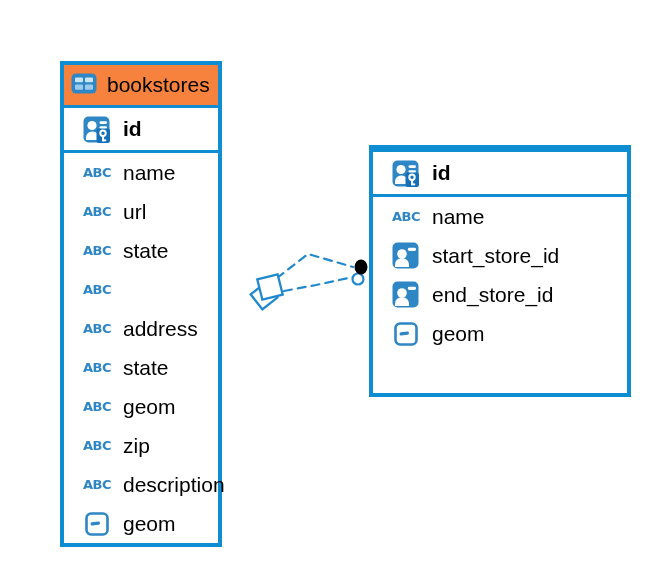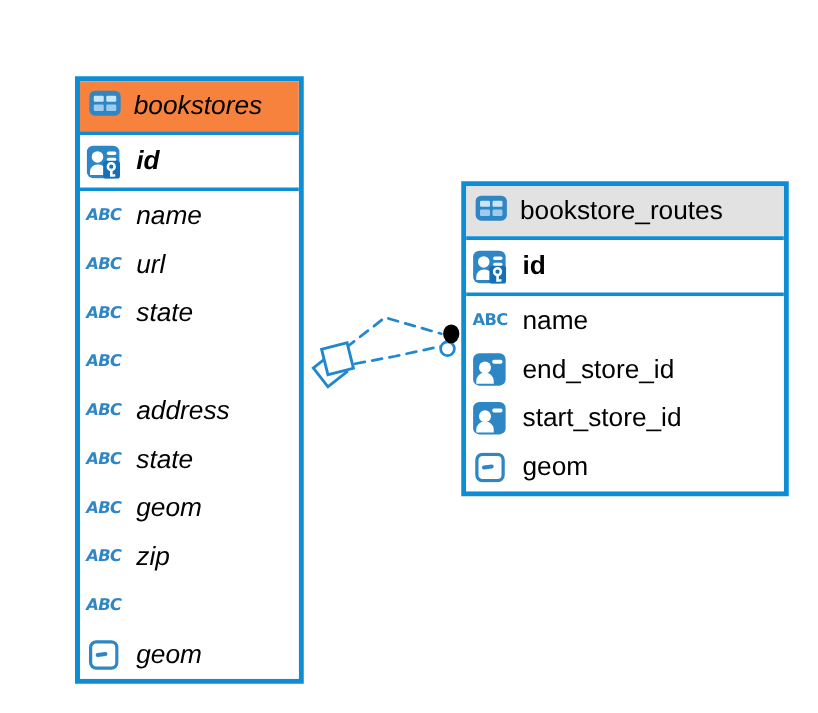--- a/index.html
+++ b/index.html
@@ -4,31 +4,31 @@
 <style>
   html,body{margin:0;padding:0;background:#fff;}
   .canvas{
     position:relative;width:654px;height:570px;background:#ffffff;overflow:hidden;
     font-family:"Liberation Sans", sans-serif;color:#000;
   }
   .er-table{
     position:absolute;background:#fff;border:4px solid var(--accent,#0f8dd3);
     box-sizing:border-box;
   }
-  .er-table.t0{left:60px;top:61px;width:183px;height:486px;font-style:italic;}
+  .er-table.t0{left:60px;top:61px;width:162px;height:486px;}
   .er-table.t1{left:369px;top:145px;width:262px;height:252px;}
   .tbl-header{
     height:40px;display:flex;align-items:center;padding-left:7px;box-sizing:border-box;
   }
   .tbl-header.orange{background:var(--hdr0,#f6823d);}
   .tbl-header.gray{background:var(--hdr1,#e2e2e2);}
   .tbl-title{font-size:21px;margin-left:10px;white-space:nowrap;}
   .sep{height:3px;background:var(--accent,#0f8dd3);}
   .row{
-    display:flex;align-items:center;padding-left:5px;box-sizing:border-box;height:39px;
+    display:flex;align-items:center;padding-left:19px;box-sizing:border-box;height:39px;
     background:#fff;
   }
   .row.id-row{height:42px;}
   .icon-slot{width:34px;display:flex;align-items:flex-end;flex:0 0 34px;}
   .col-label{font-size:21px;margin-left:6px;white-space:nowrap;}
   .id-row .col-label{font-weight:bold;}
   .abc{
     color:var(--icon,#2e86c4);font-weight:800;font-size:13px;letter-spacing:-0.5px;
     font-family:"DejaVu Sans", sans-serif;
   }
@@ -120,45 +120,34 @@
     <div class="row">
       <span class="icon-slot">
           <span class="abc">ABC</span>
         </span>
       <span class="col-label">zip</span>
     </div>
     <div class="row">
       <span class="icon-slot">
           <span class="abc">ABC</span>
         </span>
+      <span class="col-label">description</span>
     </div>
     <div class="row">
       <span class="icon-slot">
         <svg class="geom-ic" width="24" height="24" viewBox="0 0 24 24">
           <rect x="1.5" y="1.5" width="21" height="21" rx="4.5" fill="#fff" stroke="#2e86c4" stroke-width="2.6"></rect>
           <rect x="5.5" y="10" width="9.5" height="3.2" rx="1.6" fill="#2e86c4" transform="rotate(-7 10 11.5)"></rect>
         </svg>
       </span>
       <span class="col-label">geom</span>
     </div>
   </div>
 
   <div class="er-table t1">
-    <div class="tbl-header gray">
-      <span class="icon-table">
-        <svg width="26" height="21" viewBox="0 0 26 21">
-          <rect x="0.5" y="0.5" width="25" height="20" rx="4.5" fill="#2e86c4"></rect>
-          <rect x="4" y="4.5" width="8" height="4.8" rx="1" fill="#c9e5f7"></rect>
-          <rect x="14" y="4.5" width="8" height="4.8" rx="1" fill="#c9e5f7"></rect>
-          <rect x="4" y="11.5" width="8" height="5.2" rx="1" fill="#9ccbed"></rect>
-          <rect x="14" y="11.5" width="8" height="5.2" rx="1" fill="#9ccbed"></rect>
-        </svg>
-      </span>
-      <span class="tbl-title">bookstore_routes</span>
-    </div>
     <div class="sep"></div>
 
     <div class="row id-row">
       <span class="icon-slot">
         <svg width="27" height="27" viewBox="0 0 27 27">
           <rect x="0.5" y="0.5" width="26" height="26" rx="5" fill="#2e86c4"></rect>
           <circle cx="9" cy="9.5" r="4.6" fill="#fff"></circle>
           <path d="M3 24 v-2.5 a6 6 0 0 1 6-6 h0.8 a6 6 0 0 1 6 6 v2.5 z" fill="#fff"></path>
           <rect x="16.5" y="5.2" width="7.5" height="2.7" rx="1.3" fill="#fff"></rect>
           <rect x="16.5" y="10.2" width="7.5" height="2.7" rx="1.3" fill="#fff"></rect>
@@ -180,32 +169,32 @@
     </div>
     <div class="row">
       <span class="icon-slot">
         <svg width="27" height="27" viewBox="0 0 27 27">
           <rect x="0.5" y="0.5" width="26" height="26" rx="5" fill="#2e86c4"></rect>
           <rect x="15.8" y="5.8" width="8.2" height="3.1" rx="1.4" fill="#fff"></rect>
           <circle cx="10" cy="12" r="4.8" fill="#fff"></circle>
           <path d="M3 25 v-2.3 a6.5 6.5 0 0 1 6.5-6.5 h1 a6.5 6.5 0 0 1 6.5 6.5 v2.3 z" fill="#fff"></path>
         </svg>
       </span>
-      <span class="col-label">end_store_id</span>
+      <span class="col-label">start_store_id</span>
     </div>
     <div class="row">
       <span class="icon-slot">
         <svg width="27" height="27" viewBox="0 0 27 27">
           <rect x="0.5" y="0.5" width="26" height="26" rx="5" fill="#2e86c4"></rect>
           <rect x="15.8" y="5.8" width="8.2" height="3.1" rx="1.4" fill="#fff"></rect>
           <circle cx="10" cy="12" r="4.8" fill="#fff"></circle>
           <path d="M3 25 v-2.3 a6.5 6.5 0 0 1 6.5-6.5 h1 a6.5 6.5 0 0 1 6.5 6.5 v2.3 z" fill="#fff"></path>
         </svg>
       </span>
-      <span class="col-label">start_store_id</span>
+      <span class="col-label">end_store_id</span>
     </div>
     <div class="row">
       <span class="icon-slot">
         <svg class="geom-ic" width="24" height="24" viewBox="0 0 24 24">
           <rect x="1.5" y="1.5" width="21" height="21" rx="4.5" fill="#fff" stroke="#2e86c4" stroke-width="2.6"></rect>
           <rect x="5.5" y="10" width="9.5" height="3.2" rx="1.6" fill="#2e86c4" transform="rotate(-7 10 11.5)"></rect>
         </svg>
       </span>
       <span class="col-label">geom</span>
     </div>

